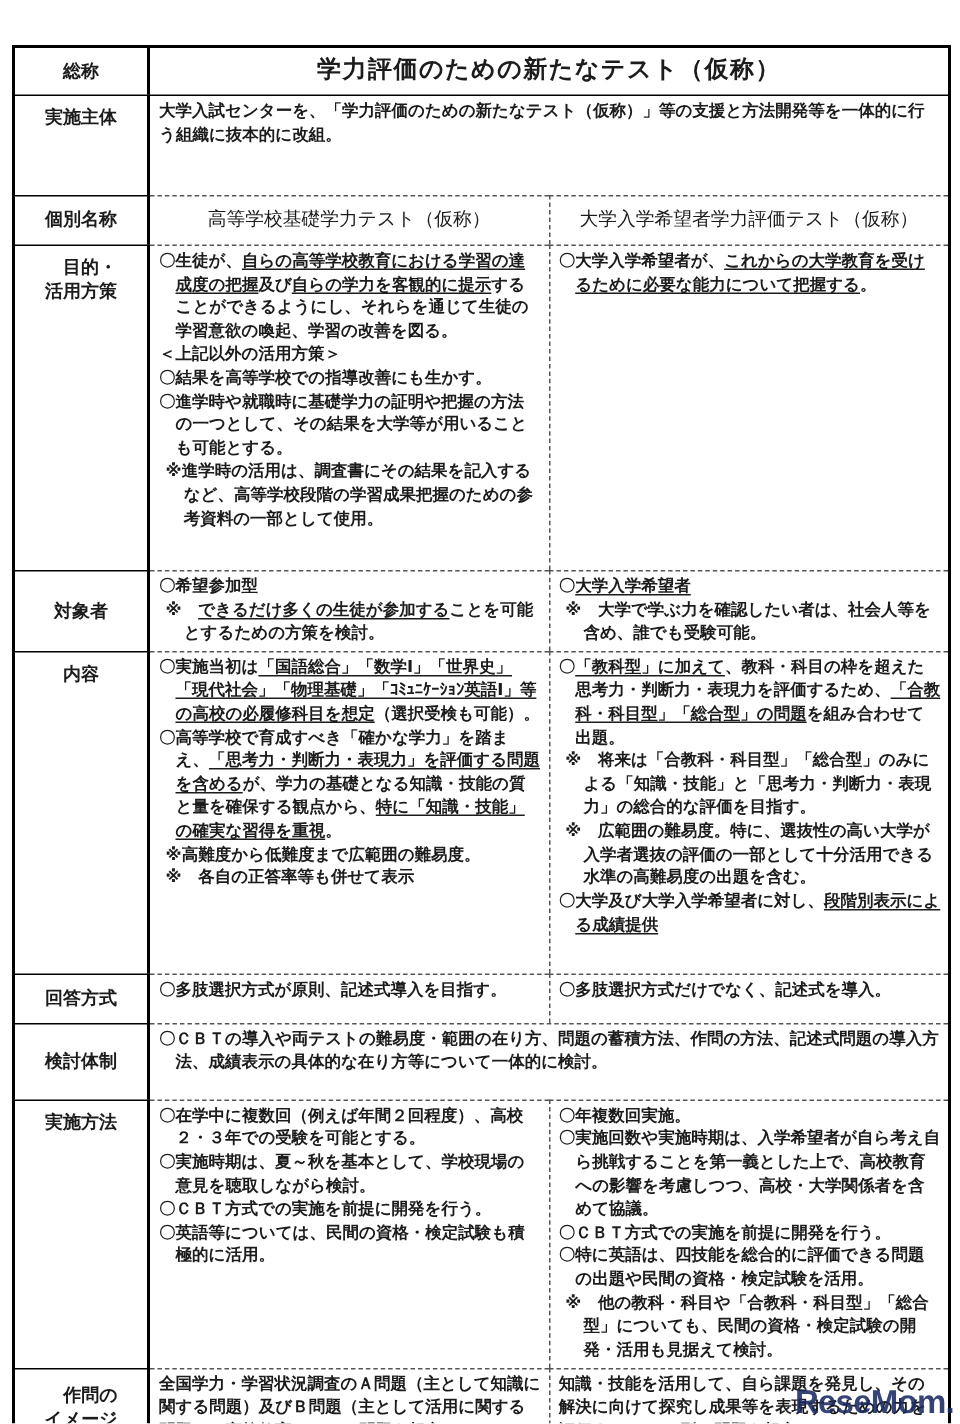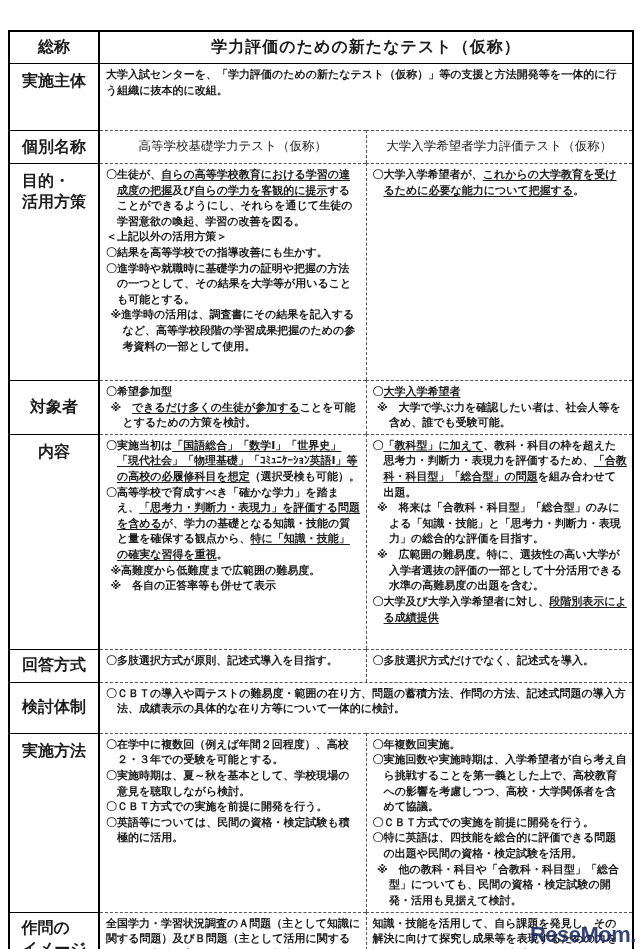--- a/index.html
+++ b/index.html
@@ -1,22 +1,22 @@
 <!DOCTYPE html>
 <html lang="ja"><head>
 <meta charset="utf-8">
 <style>
   html,body{margin:0;padding:0;background:#fff;}
   .page{position:relative;width:640px;height:949px;background:#fff;overflow:hidden;
         font-family:"Liberation Sans","DejaVu Sans",sans-serif;color:#1c1c1c;}
   .tbl{position:absolute;left:8px;top:30px;width:622px;border:2px solid #000;background:#fff;}
   .row{display:flex;align-items:stretch;}
   .lbl{width:84px;flex:0 0 84px;border-right:2px solid #000;
-       display:flex;align-items:center;justify-content:center;text-align:left;
-       font-size:16px;font-weight:700;line-height:1.3;white-space:pre-line;padding:2px;font-family:Liberation Serif, serif;}
+       display:flex;align-items:center;justify-content:center;text-align:right;
+       font-size:12px;font-weight:700;line-height:1.3;white-space:pre-line;padding:2px;font-family:Liberation Serif, serif;}
   .lbl.top{align-items:flex-start;padding-top:7px;}
   .row + .row .lbl{border-top:1.5px solid #000;}
   .cells{flex:1;display:flex;align-items:stretch;min-width:0;}
   .cell{flex:1;min-width:0;padding:3px 5px 3px 6px;font-size:11px;font-weight:700;line-height:1.42;}
   .cell.right{border-left:1px dashed #555;}
   .row + .row .cells .cell{border-top:1px dashed #555;}
   .row.solidsep .cells .cell{border-top:1.5px solid #000;}
   .cell.title{display:flex;align-items:center;justify-content:center;text-align:center;
               font-size:16px;font-weight:800;letter-spacing:1px;padding:2px;}
   .cell.head{display:flex;align-items:center;justify-content:center;text-align:center;

